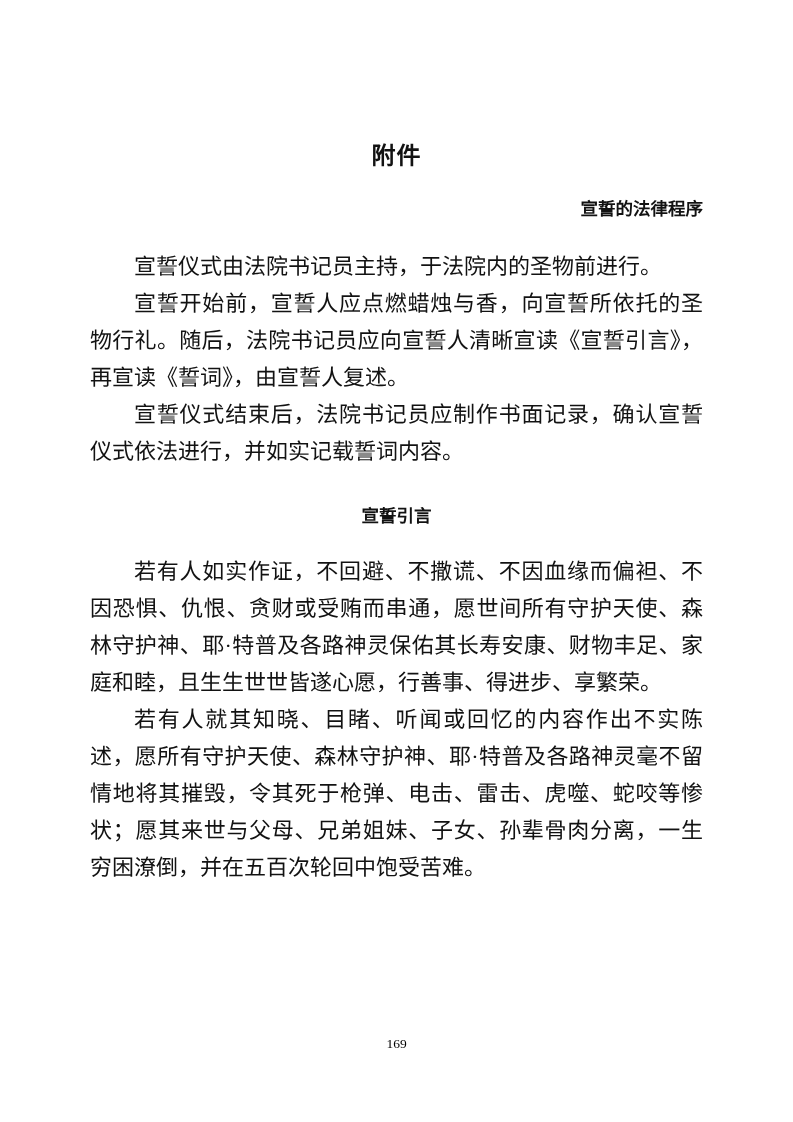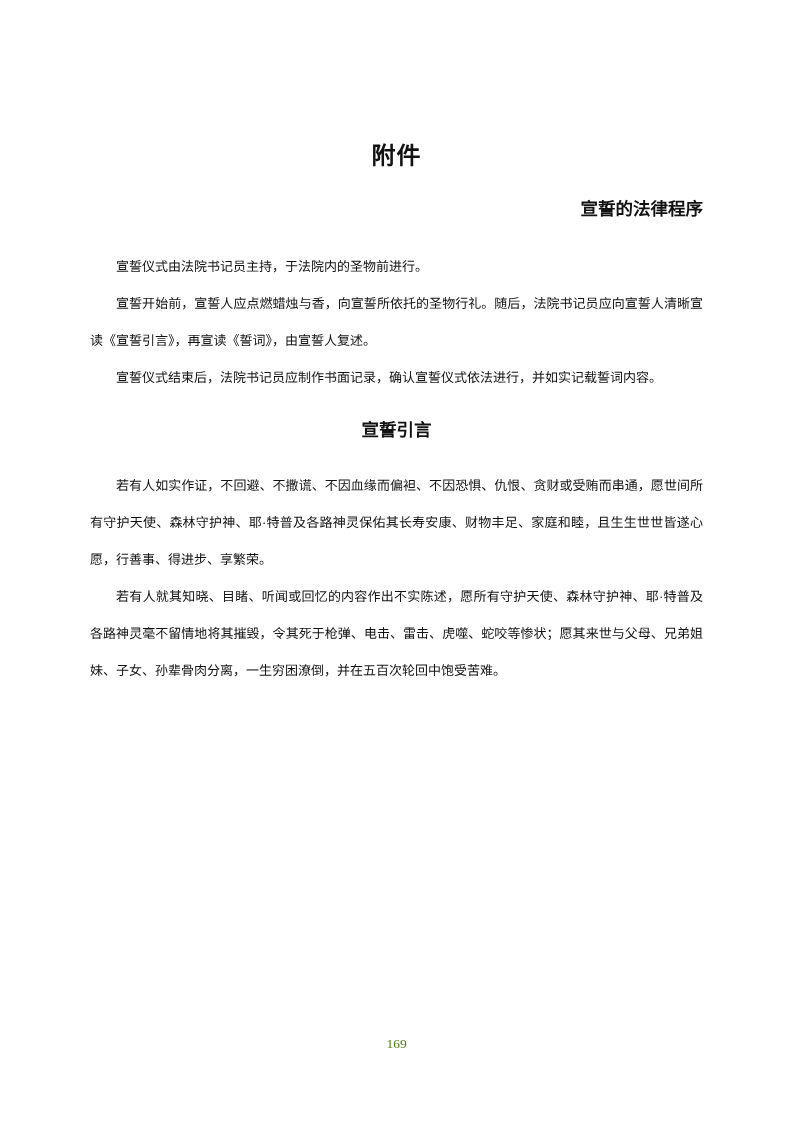--- a/index.html
+++ b/index.html
@@ -27,41 +27,41 @@
   .doc-subtitle {
     margin-top: 24px;
     text-align: right;
     font-size: 17.5px;
     font-weight: bold;
   }
   .body-text {
     margin-top: 28px;
   }
   .para {
-    font-size: 13px;
+    font-size: 22px;
     line-height: 37px;
     text-align: justify;
     text-justify: inter-ideograph;
     text-indent: 2em;
   }
   .section-heading {
-    margin-top: 20px;
+    margin-top: 32px;
     margin-bottom: 26px;
     text-align: center;
     font-size: 17.5px;
     font-weight: bold;
   }
   .page-number {
     position: absolute;
     bottom: 70px;
     left: 0;
     width: 100%;
     text-align: center;
     font-size: 13.5px;
-    color: #4d7c0f;
+    color: #000000;
   }
 </style>
 </head>
 <body>
 
 <div class="page">
 
   <h1 class="doc-title">附件</h1>
 
   <h2 class="doc-subtitle">宣誓的法律程序</h2>

